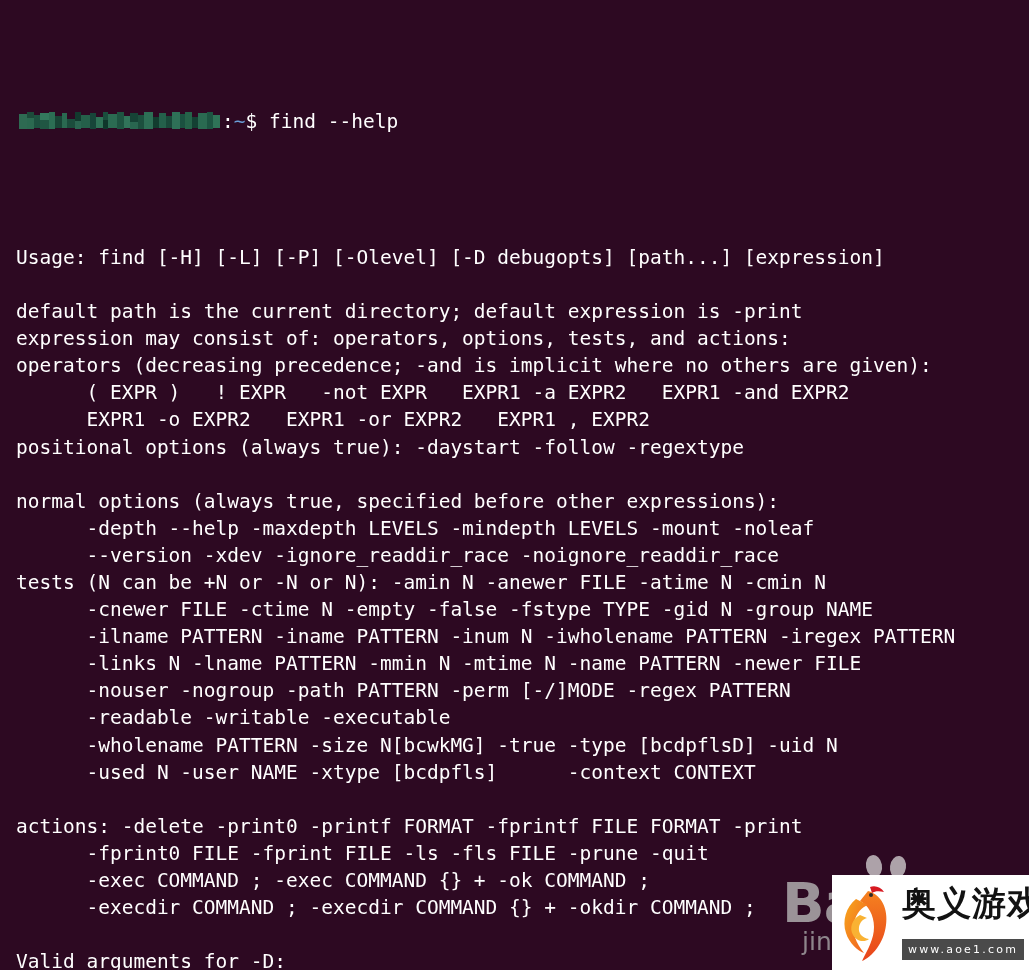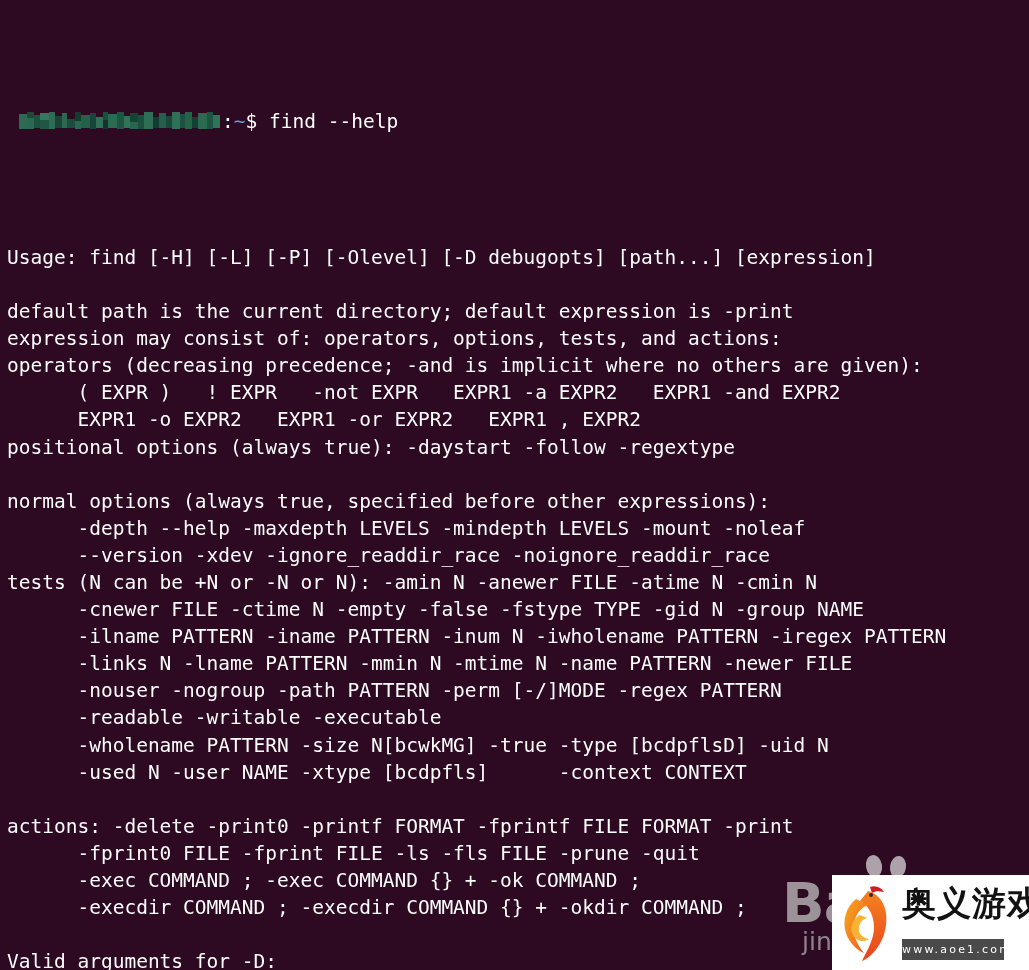--- a/index.html
+++ b/index.html
@@ -29,21 +29,21 @@
     line-height: 27.1px;
     letter-spacing: 0px;
     white-space: pre;
     overflow: hidden;
     padding: 0;
     box-sizing: border-box;
   }
 
   .term-line {
     height: 27.1px;
-    padding-left: 7px;
+    padding-left: 16px;
     white-space: pre;
     overflow: hidden;
   }
 
   .term-line.blank {
     height: 27.1px;
   }
 
   
   .prompt-line {
@@ -143,21 +143,21 @@
     font-size: 34px;
     line-height: 40px;
     letter-spacing: 1px;
     color: #121212;
     white-space: nowrap;
   }
   #aoe-logo .url-bar {
     position: absolute;
     left: 70px;
     top: 64px;
-    width: 102px;
+    width: 122px;
     height: 21px;
     background: #4a4a4a;
   }
   #aoe-logo .url-bar span {
     display: block;
     text-align: center;
     font-family: "DejaVu Sans", "Liberation Sans", sans-serif;
     font-size: 11px;
     line-height: 21px;
     letter-spacing: 2.2px;

